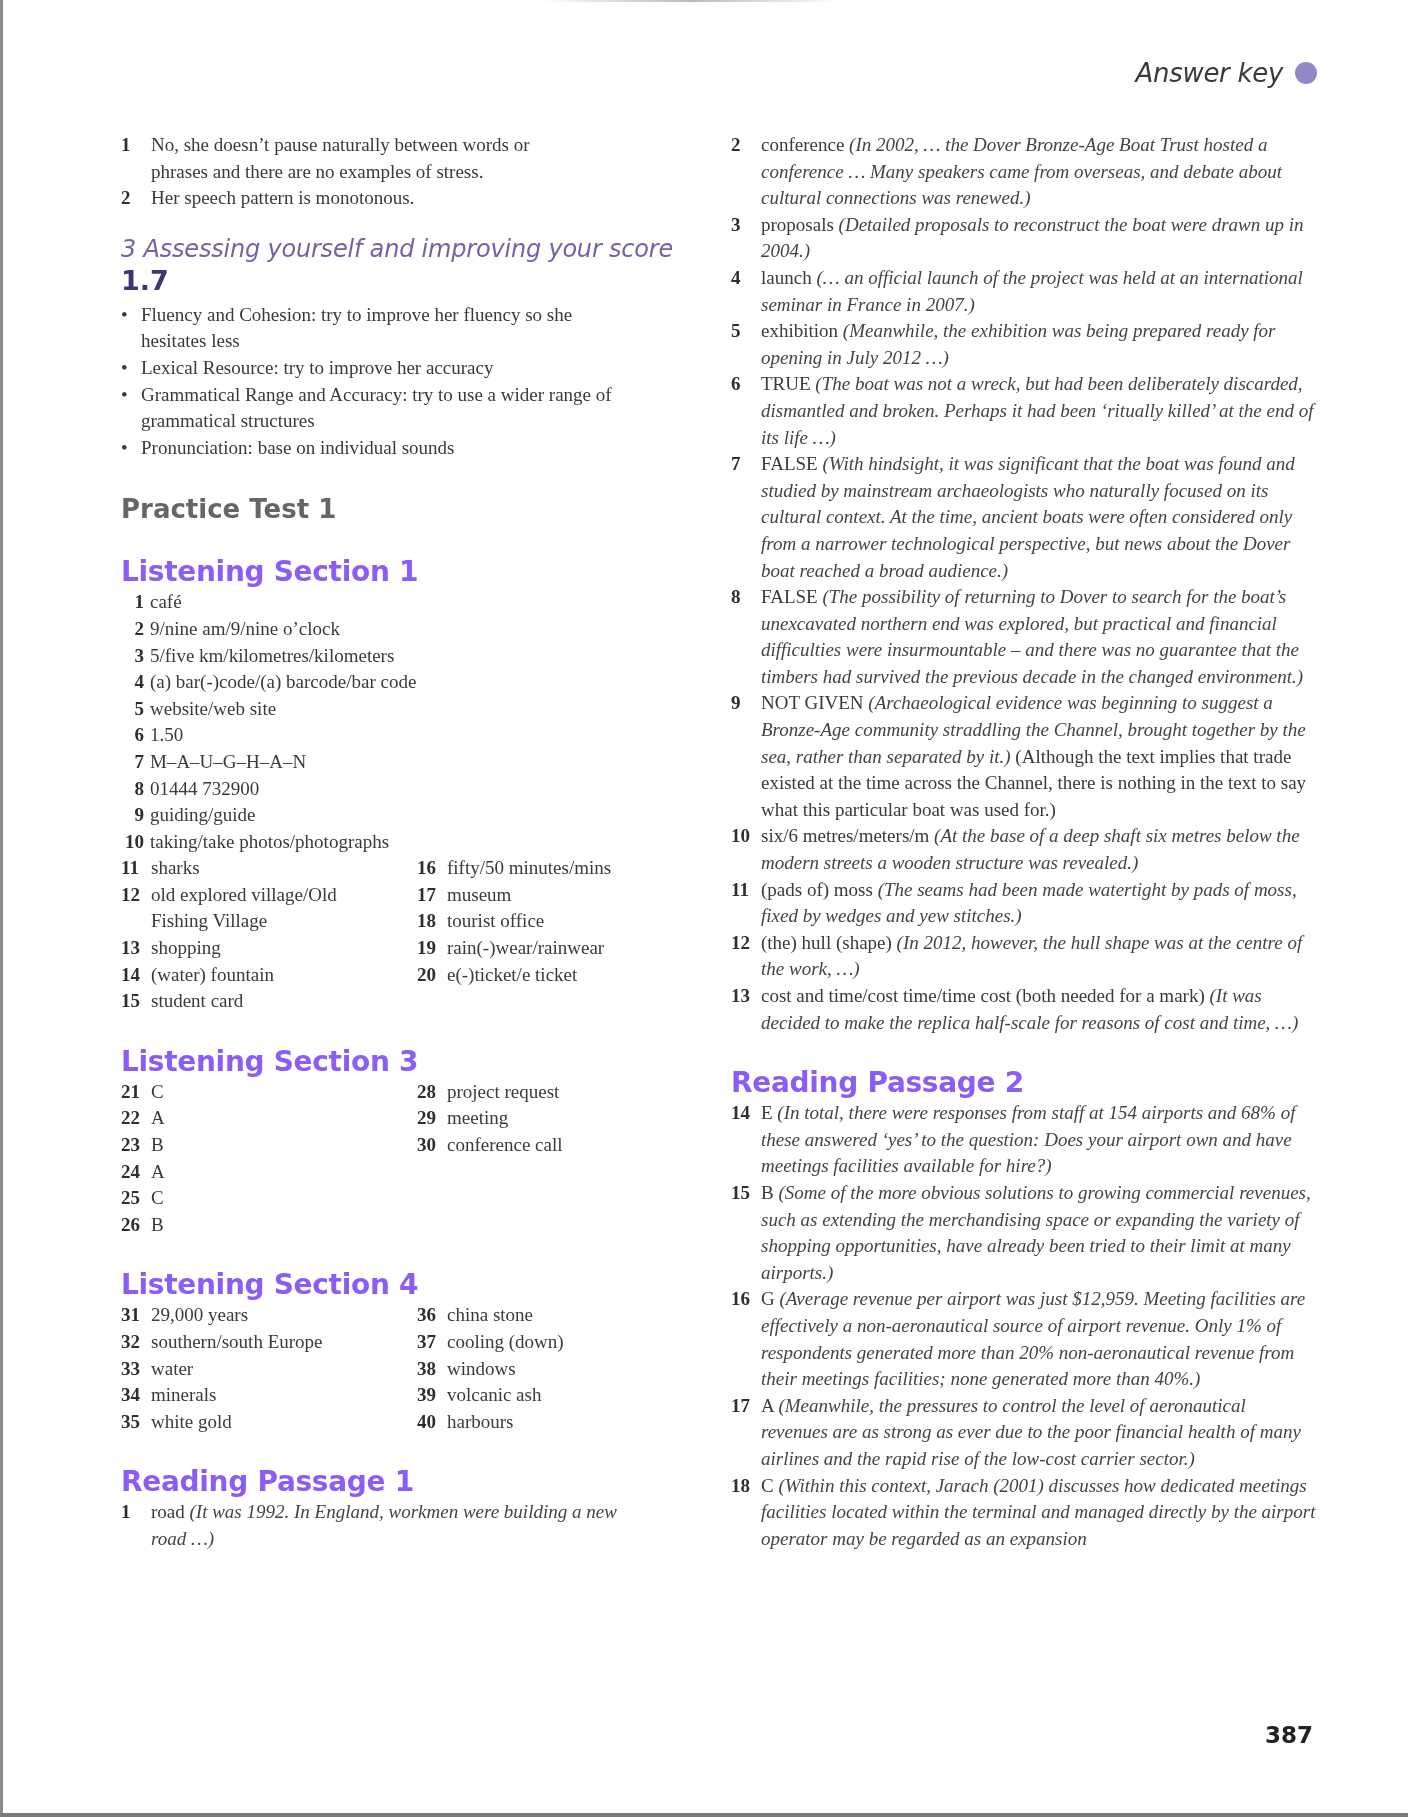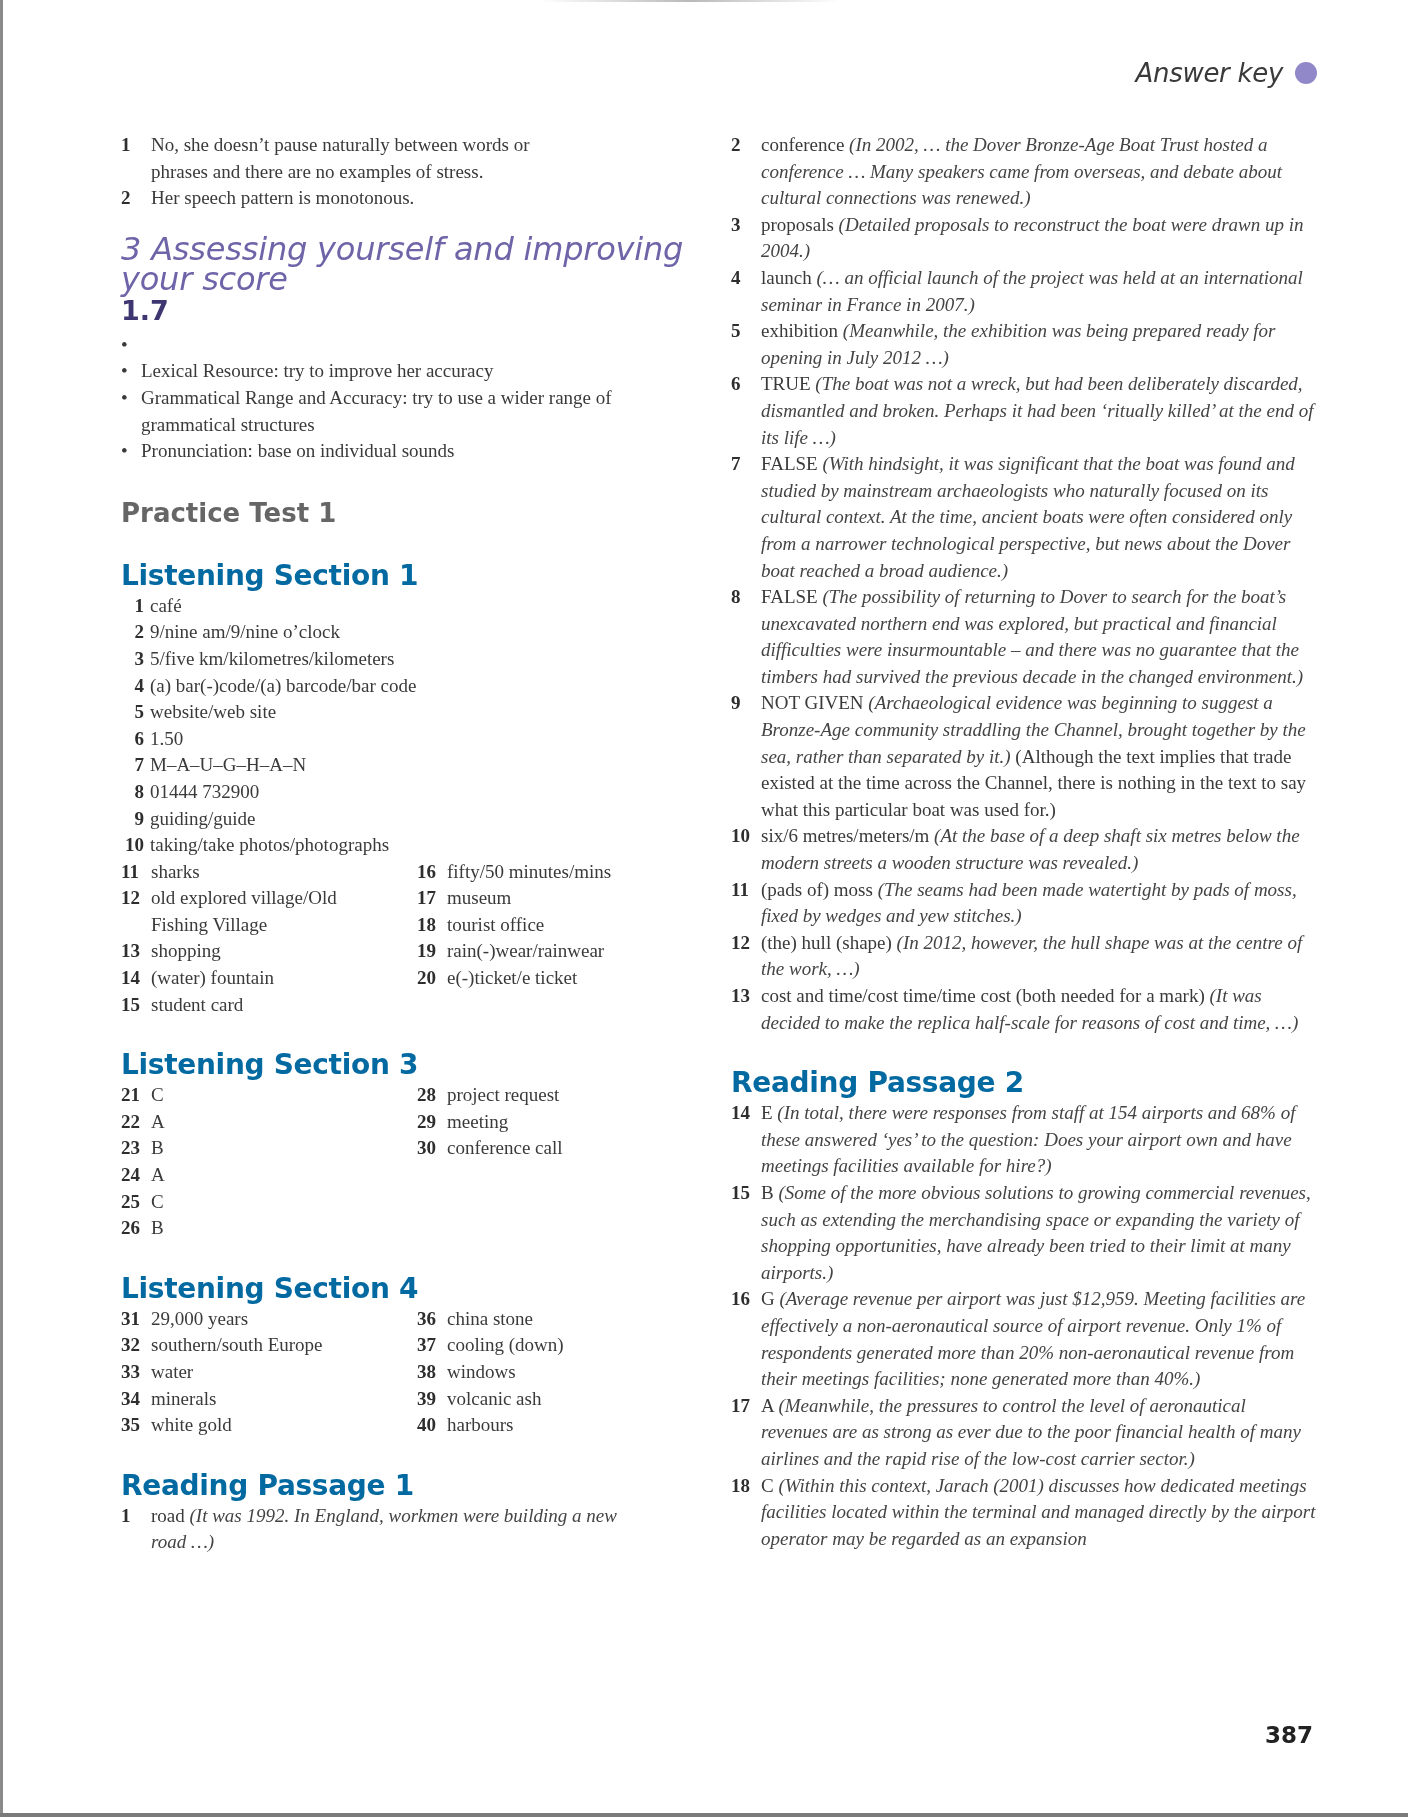--- a/index.html
+++ b/index.html
@@ -14,23 +14,23 @@
     .running-head { position: absolute; right: 91px; top: 58px; display: flex; align-items: center; gap: 12px; }
     .running-head .title { font-family: "DejaVu Sans", "Liberation Sans", sans-serif; font-style: italic; font-size: 26px; color: #3a3a3a; letter-spacing: -0.3px; }
     .running-head .dot { width: 22px; height: 22px; border-radius: 50%; background: #9088c8; display: inline-block; }
 
     .col { position: absolute; top: 128px; }
     .col-left { left: 121px; width: 580px; }
     .col-right { left: 731px; width: 585px; top: 132px; }
 
     h2, h3 { margin: 0; font-family: "DejaVu Sans", "Liberation Sans", sans-serif; font-weight: bold; }
     .h-num { font-size: 27px; color: #3d3670; line-height: 34px; }
-    .h-sub { font-size: 32px; font-style: italic; font-weight: normal; color: #6e64a8; line-height: 30px; margin-top: 22px; letter-spacing: -0.2px; }
+    .h-sub { font-size: 24px; font-style: italic; font-weight: normal; color: #6e64a8; line-height: 30px; margin-top: 22px; letter-spacing: -0.2px; }
     .h-practice { font-size: 26px; color: #666666; line-height: 32px; margin-top: 32px; }
-    .h-sec { font-size: 28px; color: #0369a1; line-height: 34px; margin-top: 30px; letter-spacing: -0.3px; }
+    .h-sec { font-size: 28px; color: #8b5cf6; line-height: 34px; margin-top: 30px; letter-spacing: -0.3px; }
 
     .list { margin: 0; padding: 0; list-style: none; font-size: 19px; line-height: 26.6px; }
     .numlist li { display: flex; }
     .numlist .n { font-weight: bold; color: #2e2e2e; flex: 0 0 auto; }
     .numlist.wide .n { width: 30px; }
     .numlist.narrow .n { width: 29px; text-align: right; padding-right: 6px; box-sizing: border-box; }
     .numlist .t { flex: 1 1 auto; }
     .bullets li { display: flex; }
     .bullets .b { width: 20px; flex: 0 0 auto; }
 
@@ -67,20 +67,21 @@
         <span class="n">2</span>
         <span class="t">Her speech pattern is monotonous.</span>
       </li>
   </ul>
 
   <h3 class="h-sub">3 Assessing yourself and improving your score</h3>
   <h2 class="h-num">1.7</h2>
   <ul class="list bullets" style="margin-top:4px;">
     <li>
         <span class="b">•</span>
+        <span style="max-width:470px">Fluency and Cohesion: try to improve her fluency so she hesitates less</span>
       </li>
     <li>
         <span class="b">•</span>
         <span>Lexical Resource: try to improve her accuracy</span>
       </li>
     <li>
         <span class="b">•</span>
         <span>Grammatical Range and Accuracy: try to use a wider range of grammatical structures</span>
       </li>
     <li>

